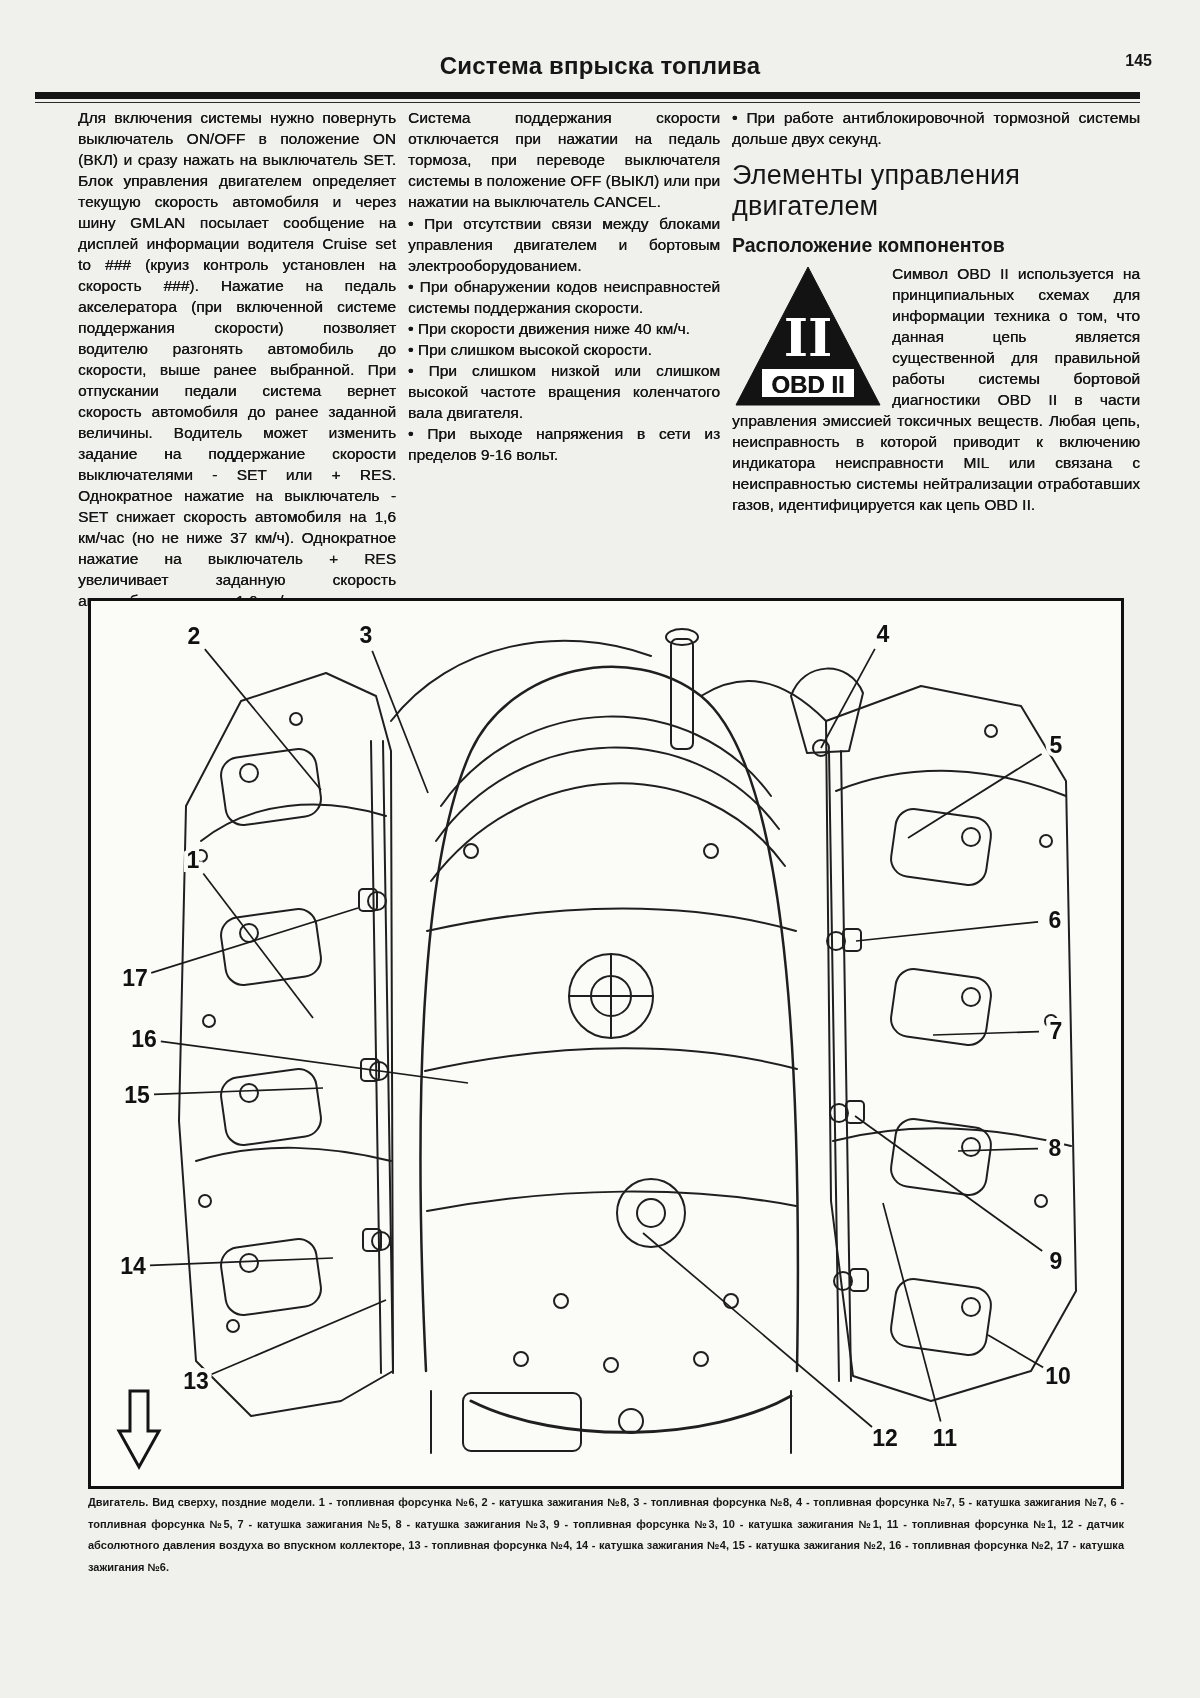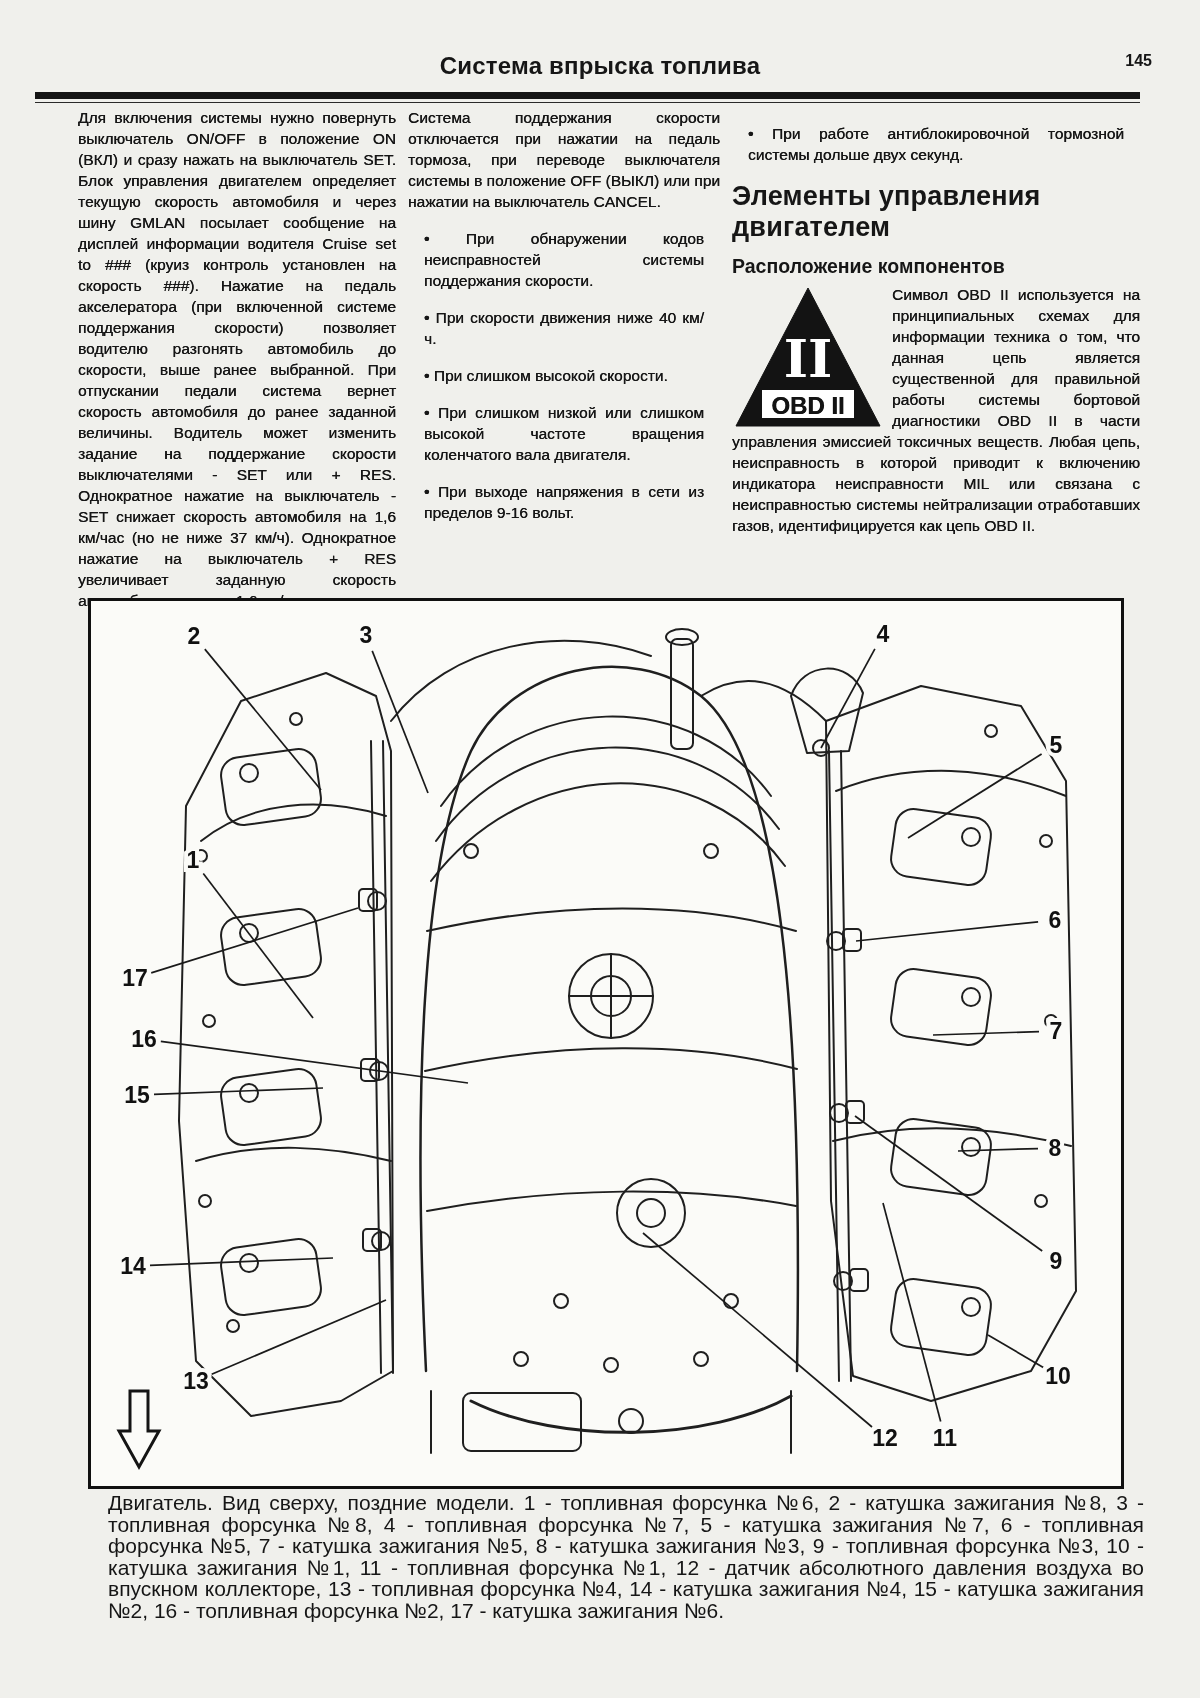--- a/index.html
+++ b/index.html
@@ -23,66 +23,67 @@
   .hdr-rule{
     position:absolute;top:92px;left:35px;width:1105px;height:7px;
     background:#141414;
     box-shadow:0 3px 0 #f0f0ec, 0 4px 0 #2a2a2a;
   }
   
   .col{position:absolute;top:107px;font-size:15.5px;line-height:21px;text-align:justify;
        text-shadow:0.3px 0 0 currentColor;}
   .col p{margin:0 0 1px 0;}
   .col ul{margin:0;padding:0;list-style:none;}
-  .col li{margin:16px;}
+  .col li{margin:0;}
   .col li::before{content:"\2022\00a0";font-weight:bold;}
   .col1{left:78px;width:318px;}
   .col2{left:408px;width:312px;}
   .col3{left:732px;width:408px;}
   .col3 h2{
-    font-size:27px;line-height:31px;font-weight:bold;margin:11px 0 4px 0;
+    font-size:27px;line-height:31px;font-weight:normal;margin:11px 0 4px 0;
     text-align:left;letter-spacing:.2px;text-shadow:none;
   }
   .col3 h3{
     font-size:19.5px;line-height:24px;font-weight:bold;margin:11px 0 6px 0;text-align:left;text-shadow:none;
   }
   
   .obd-float{float:left;width:148px;height:142px;margin:2px 10px 2px 2px;}
   
   .figure{
     position:absolute;left:88px;top:598px;width:1030px;height:885px;
     background:#fbfbf8;border:3px solid #101010;box-sizing:content-box;
   }
   .leader{stroke:#1a1a1a;stroke-width:1.7;}
   .callout-num{
     font-family:"Liberation Sans",sans-serif;font-size:23px;font-weight:bold;
     fill:#111;stroke:#fbfbf8;stroke-width:8px;paint-order:stroke;
     text-anchor:middle;dominant-baseline:central;
   }
   .caption{
     position:absolute;left:88px;top:1492px;width:1036px;
-    font-size:21px;line-height:21.5px;font-weight:normal;text-align:justify;margin-left:20px;
+    font-size:11px;line-height:21.5px;font-weight:bold;text-align:justify;
   }
 </style>
 </head>
 <body>
 
 <div class="page">
 
   <h1 class="hdr-title">Система впрыска топлива</h1>
   <div class="hdr-num">145</div>
   <div class="hdr-rule"></div>
 
   <div class="col col1">
     <p>Для включения системы нужно повернуть выключатель ON/OFF в положение ON (ВКЛ) и сразу нажать на выключатель SET. Блок управления двигателем определяет текущую скорость автомобиля и через шину GMLAN посылает сообщение на дисплей информации водителя Cruise set to ### (круиз контроль установлен на скорость ###). Нажатие на педаль акселератора (при включенной системе поддержания скорости) позволяет водителю разгонять автомобиль до скорости, выше ранее выбранной. При отпускании педали система вернет скорость автомобиля до ранее заданной величины. Водитель может изменить задание на поддержание скорости выключателями - SET или + RES. Однократное нажатие на выключатель - SET снижает скорость автомобиля на 1,6 км/час (но не ниже 37 км/ч). Однократное нажатие на выключатель + RES увеличивает заданную скорость автомобиля также на 1,6 км/ч.</p>
   </div>
 
   <div class="col col2">
     <p>Система поддержания скорости отключается при нажатии на педаль тормоза, при переводе выключателя системы в положение OFF (ВЫКЛ) или при нажатии на выключатель CANCEL.</p>
     <ul>
+      <li>При отсутствии связи между блоками управления двигателем и бортовым электрооборудованием.</li>
       <li>При обнаружении кодов неисправностей системы поддержания скорости.</li>
       <li>При скорости движения ниже 40 км/ч.</li>
       <li>При слишком высокой скорости.</li>
       <li>При слишком низкой или слишком высокой частоте вращения коленчатого вала двигателя.</li>
       <li>При выходе напряжения в сети из пределов 9-16 вольт.</li>
     </ul>
   </div>
 
   <div class="col col3">
     <ul>

